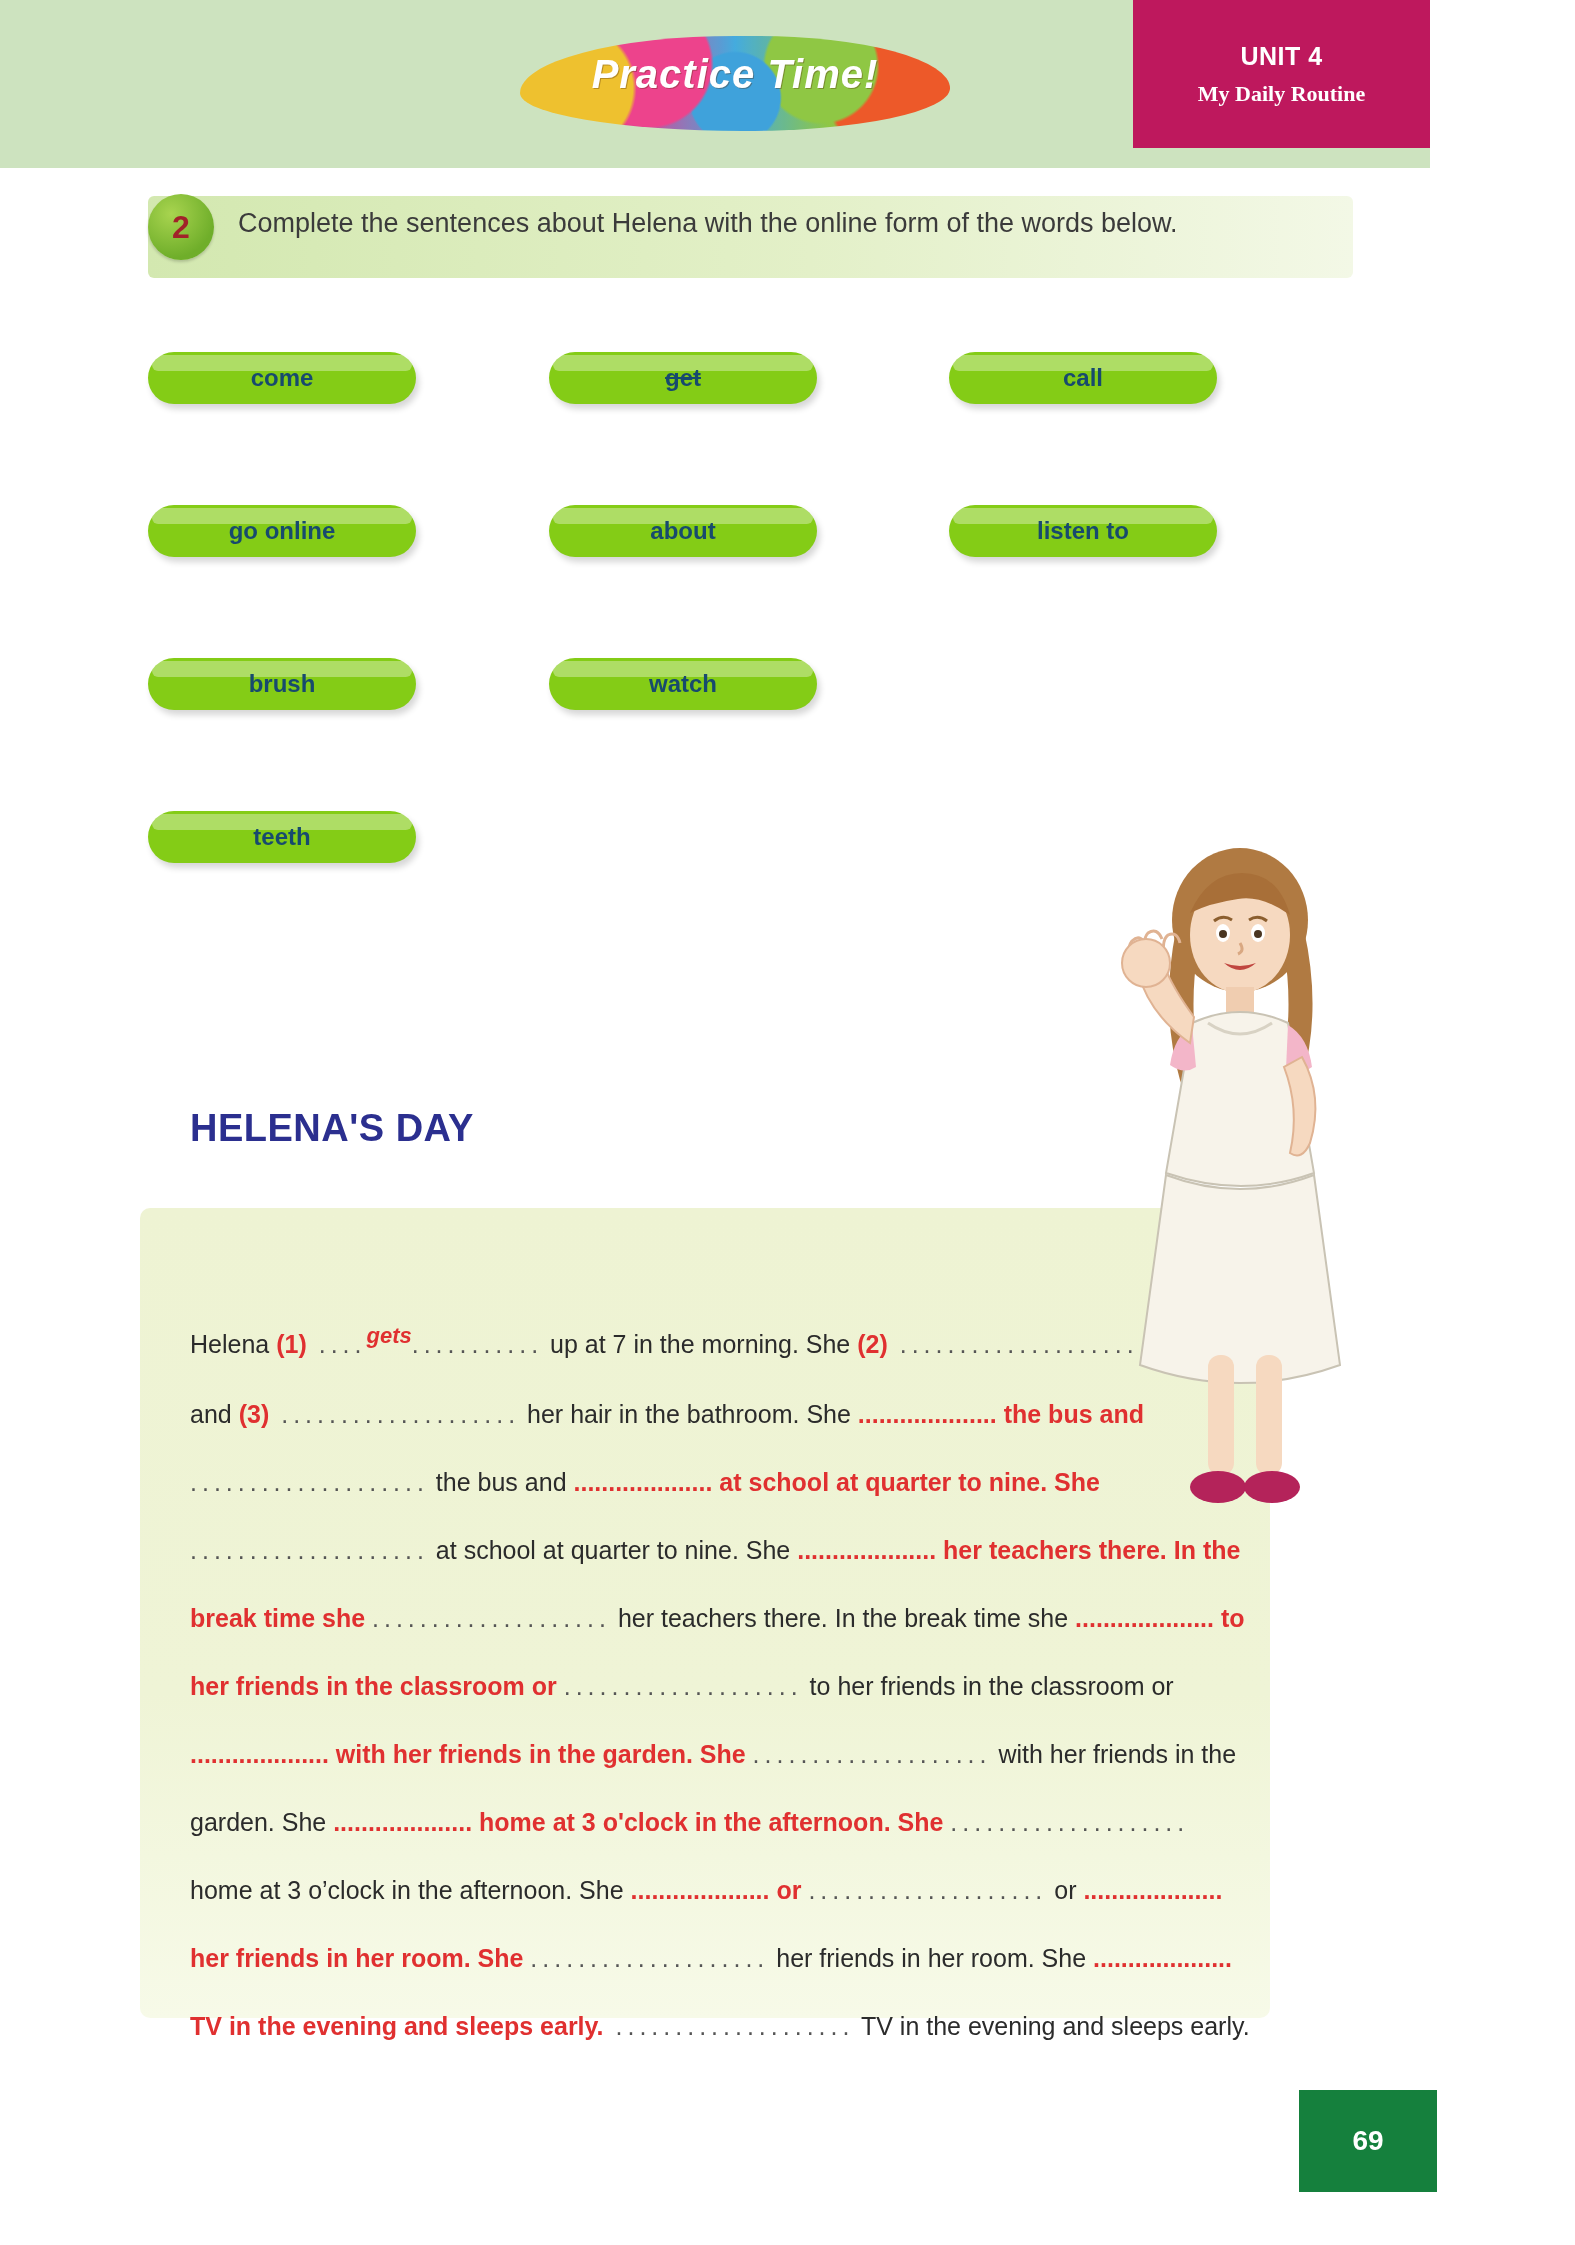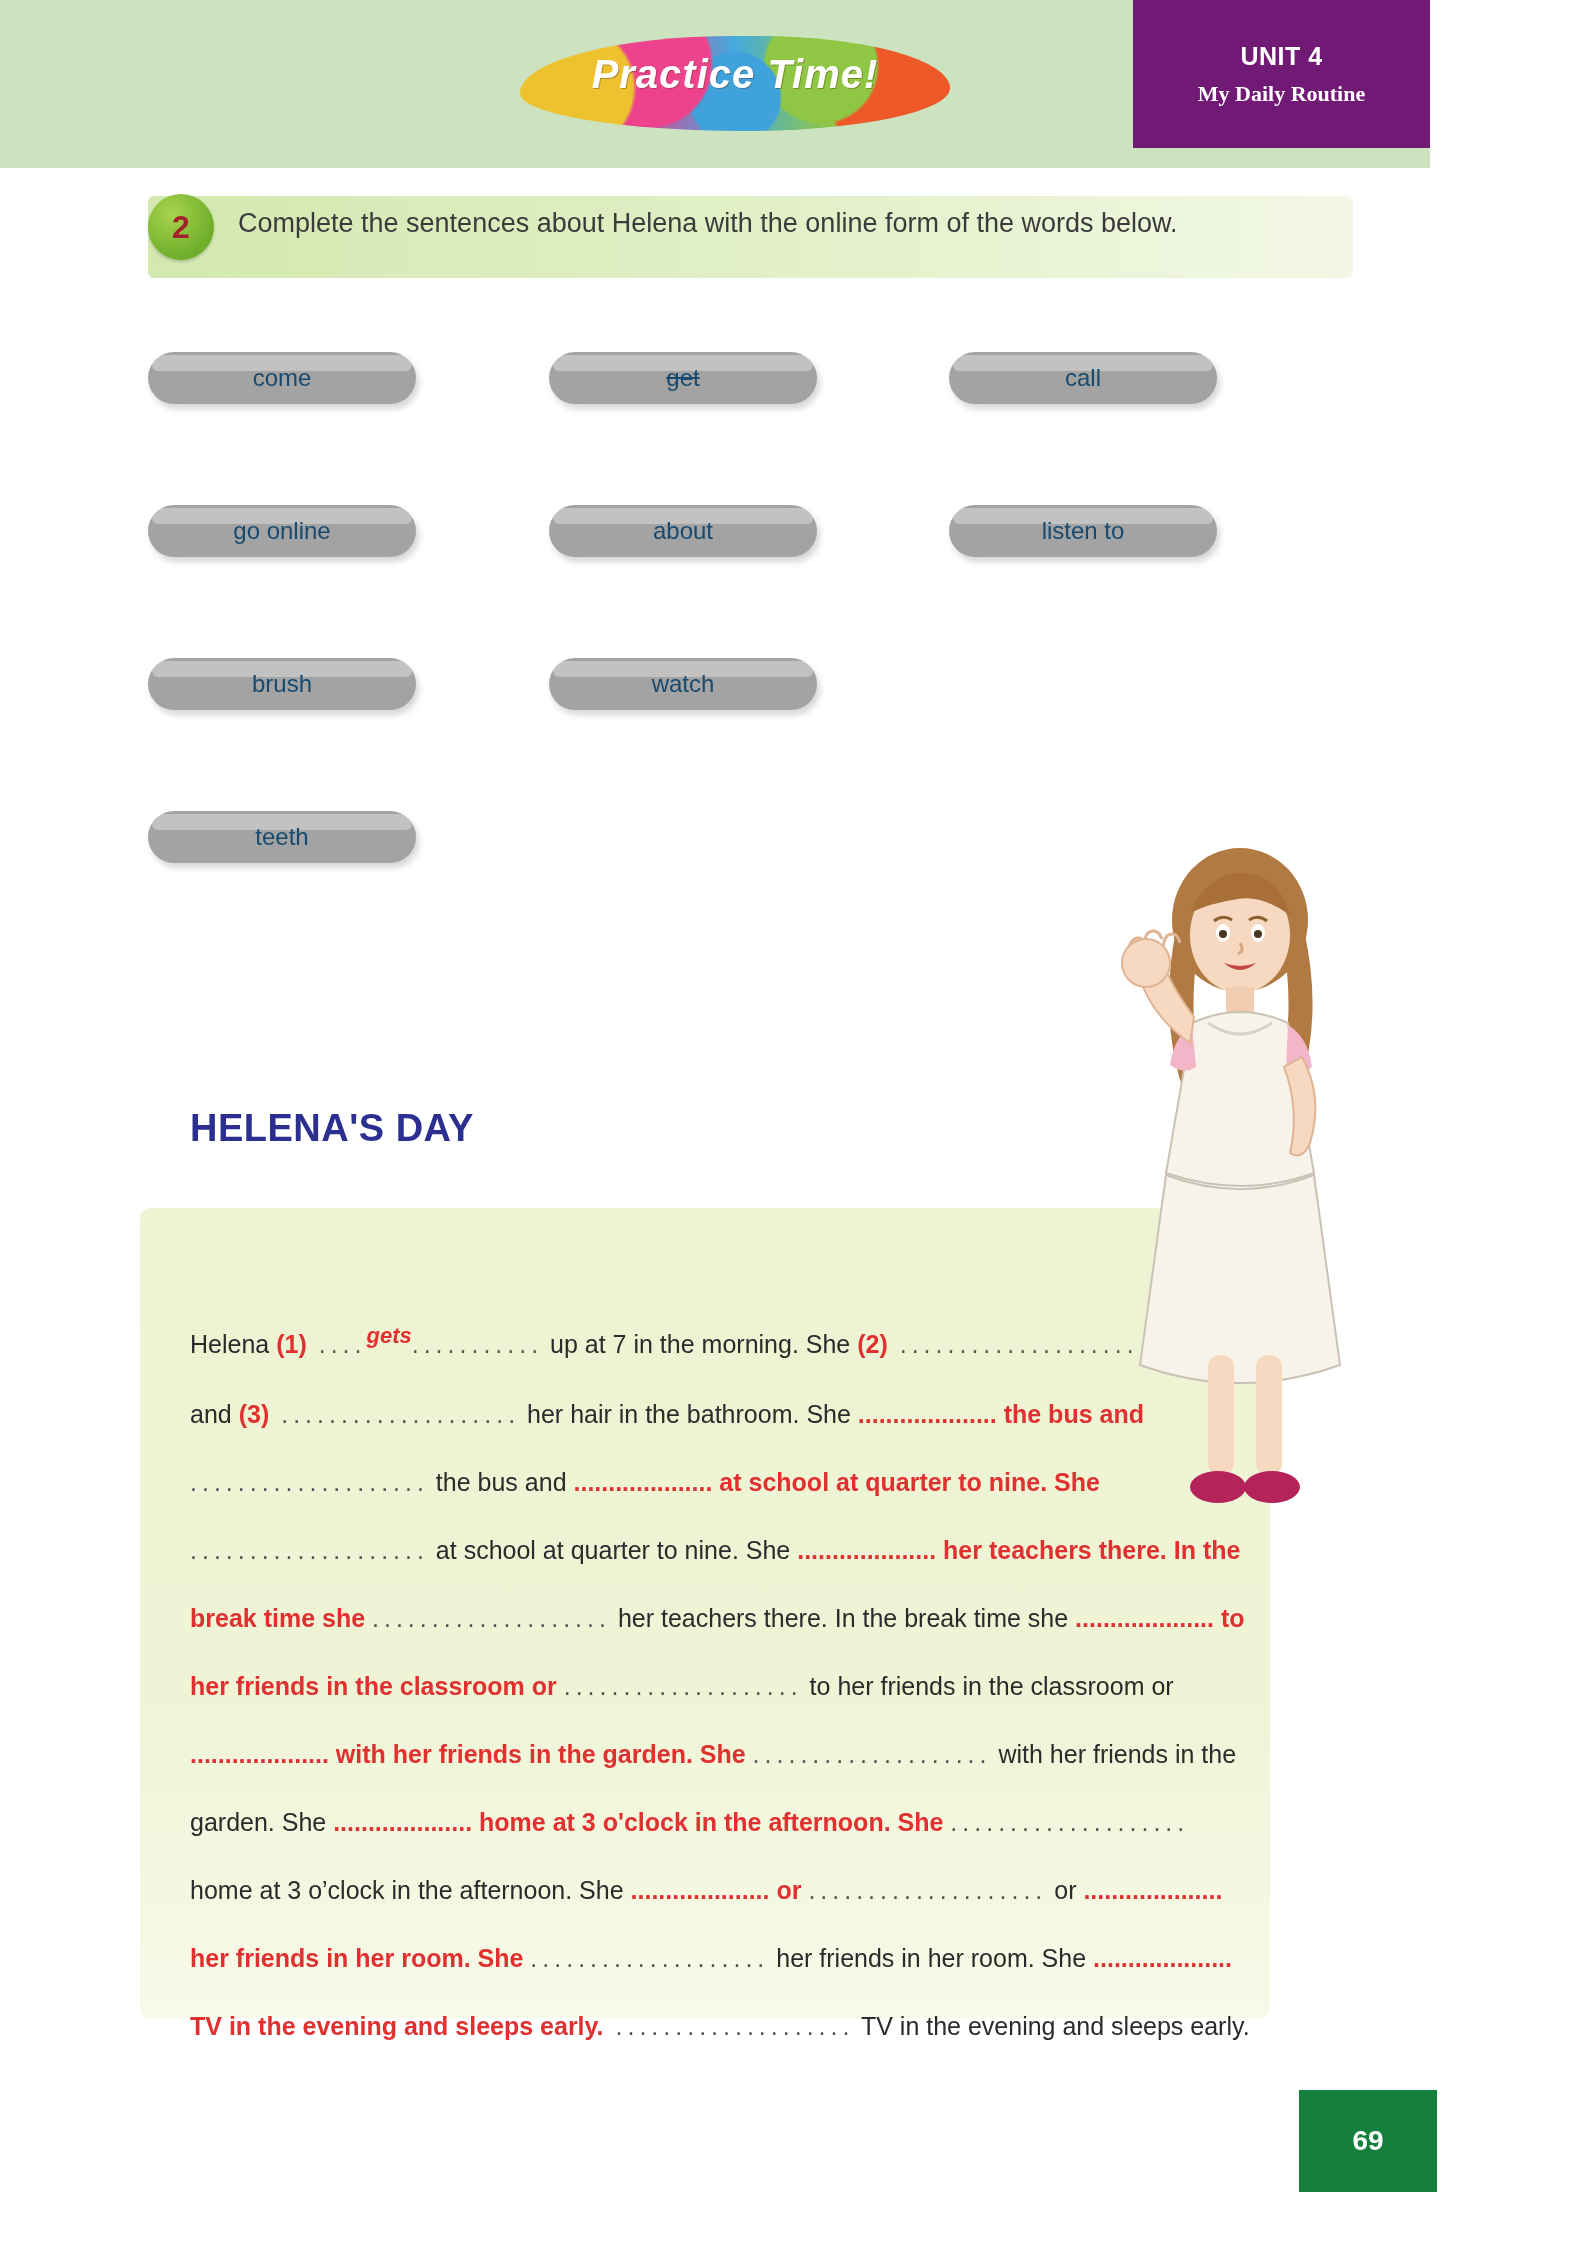--- a/index.html
+++ b/index.html
@@ -63,21 +63,21 @@
     font-weight: bold;
     font-style: italic;
     color: #ffffff;
     letter-spacing: 1px;
     text-shadow: 1px 1px 0 rgba(80,40,10,.35);
   }
   .unit-box {
     position: absolute;
     left: 1133px; top: 0;
     width: 297px; height: 148px;
-    background: #701a75;
+    background: #be185d;
     color: #fff;
     display: flex;
     flex-direction: column;
     align-items: center;
     justify-content: center;
     gap: 10px;
   }
   .unit-box .unit-num {
     font-size: 25px;
     font-weight: bold;
@@ -128,24 +128,24 @@
   }
   .chip-row {
     position: relative;
     height: 153px;
   }
   .chip {
     position: absolute;
     width: 268px;
     height: 52px;
     border-radius: 26px;
-    background: #a3a3a3;
+    background: #84cc16;
     color: #174a6e;
     font-size: 24px;
-    font-weight: normal;
+    font-weight: bold;
     display: flex;
     align-items: center;
     justify-content: center;
     box-shadow: 3px 5px 6px rgba(0,0,0,.16);
   }
   .chip::before {
     content: "";
     position: absolute;
     left: 4px; right: 4px; top: 3px;
     height: 16px;

